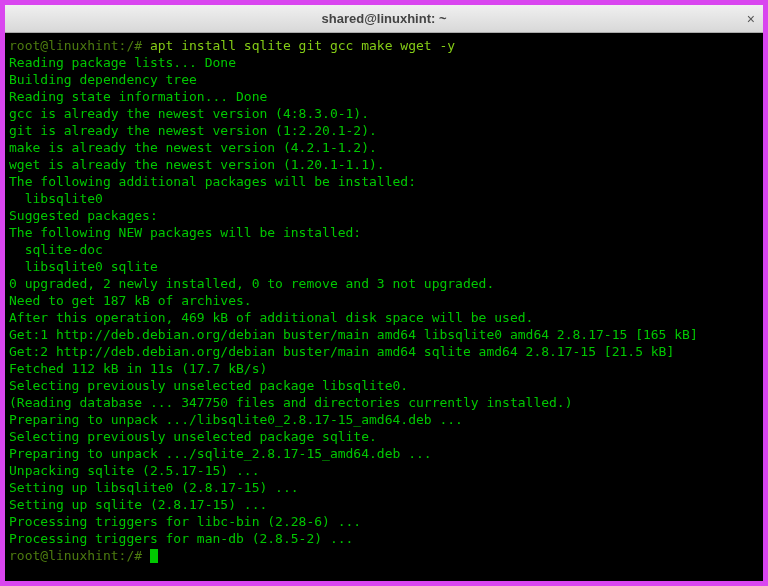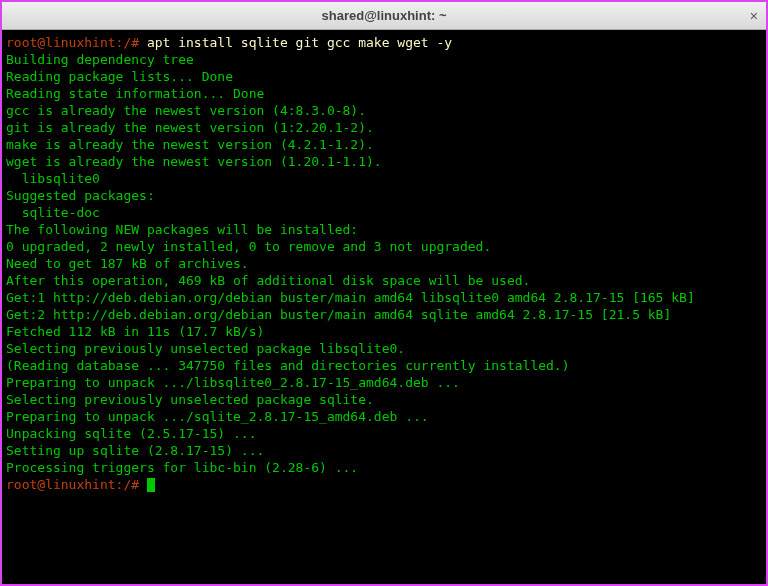--- a/index.html
+++ b/index.html
@@ -12,21 +12,21 @@
       height: 586px;
       background: #d6d6d6;
       font-family: monospace;
       overflow: hidden;
     }
     .window {
       width: 768px;
       height: 586px;
       display: flex;
       flex-direction: column;
-      border: 2px solid #d946ef;
+      border: 5px solid #d946ef;
     }
     .titlebar {
       height: 28px;
       background: linear-gradient(to bottom, #f0f0f0, #d8d8d8);
       display: flex;
       align-items: center;
       justify-content: center;
       position: relative;
       border-bottom: 1px solid #aaa;
     }
@@ -53,65 +53,69 @@
       overflow: hidden;
     }
     .terminal-line {
       font-family: "Monaco", "Consolas", monospace;
       font-size: 13px;
       line-height: 17px;
       white-space: pre;
       color: #00c800;
     }
     .prompt-user {
-      color: #c2410c;
+      color: #4d7c0f;
     }
     .prompt-cmd {
-      color: #fef9c3;
+      color: #84cc16;
     }
     .cursor {
       display: inline-block;
       width: 8px;
       height: 14px;
       background: #00c800;
       vertical-align: text-bottom;
     }
   </style>
 </head>
 <body>
 
 <div class="window">
   <div class="titlebar">
     <span class="titlebar-title">shared@linuxhint: ~</span>
     <span class="close-btn">×</span>
   </div>
   <div class="terminal">
     <div class="terminal-line"><span class="prompt-user">root@linuxhint:/# </span><span class="prompt-cmd">apt install sqlite git gcc make wget -y</span></div>
     <div id="output-lines">
+        <div class="terminal-line">Reading package lists... Done</div>
         <div class="terminal-line">Building dependency tree</div>
-        <div class="terminal-line">Reading package lists... Done</div>
         <div class="terminal-line">Reading state information... Done</div>
-        <div class="terminal-line">gcc is already the newest version (4:8.3.0-8).</div>
+        <div class="terminal-line">gcc is already the newest version (4:8.3.0-1).</div>
         <div class="terminal-line">git is already the newest version (1:2.20.1-2).</div>
         <div class="terminal-line">make is already the newest version (4.2.1-1.2).</div>
         <div class="terminal-line">wget is already the newest version (1.20.1-1.1).</div>
+        <div class="terminal-line">The following additional packages will be installed:</div>
         <div class="terminal-line">  libsqlite0</div>
         <div class="terminal-line">Suggested packages:</div>
+        <div class="terminal-line">The following NEW packages will be installed:</div>
         <div class="terminal-line">  sqlite-doc</div>
-        <div class="terminal-line">The following NEW packages will be installed:</div>
+        <div class="terminal-line">  libsqlite0 sqlite</div>
         <div class="terminal-line">0 upgraded, 2 newly installed, 0 to remove and 3 not upgraded.</div>
         <div class="terminal-line">Need to get 187 kB of archives.</div>
         <div class="terminal-line">After this operation, 469 kB of additional disk space will be used.</div>
         <div class="terminal-line">Get:1 http://deb.debian.org/debian buster/main amd64 libsqlite0 amd64 2.8.17-15 [165 kB]</div>
         <div class="terminal-line">Get:2 http://deb.debian.org/debian buster/main amd64 sqlite amd64 2.8.17-15 [21.5 kB]</div>
         <div class="terminal-line">Fetched 112 kB in 11s (17.7 kB/s)</div>
         <div class="terminal-line">Selecting previously unselected package libsqlite0.</div>
         <div class="terminal-line">(Reading database ... 347750 files and directories currently installed.)</div>
         <div class="terminal-line">Preparing to unpack .../libsqlite0_2.8.17-15_amd64.deb ...</div>
         <div class="terminal-line">Selecting previously unselected package sqlite.</div>
         <div class="terminal-line">Preparing to unpack .../sqlite_2.8.17-15_amd64.deb ...</div>
         <div class="terminal-line">Unpacking sqlite (2.5.17-15) ...</div>
+        <div class="terminal-line">Setting up libsqlite0 (2.8.17-15) ...</div>
         <div class="terminal-line">Setting up sqlite (2.8.17-15) ...</div>
         <div class="terminal-line">Processing triggers for libc-bin (2.28-6) ...</div>
+        <div class="terminal-line">Processing triggers for man-db (2.8.5-2) ...</div>
       </div>
     <div class="terminal-line"><span class="prompt-user">root@linuxhint:/# </span><span class="cursor"></span></div>
   </div>
 </div>
 
 </body></html>

